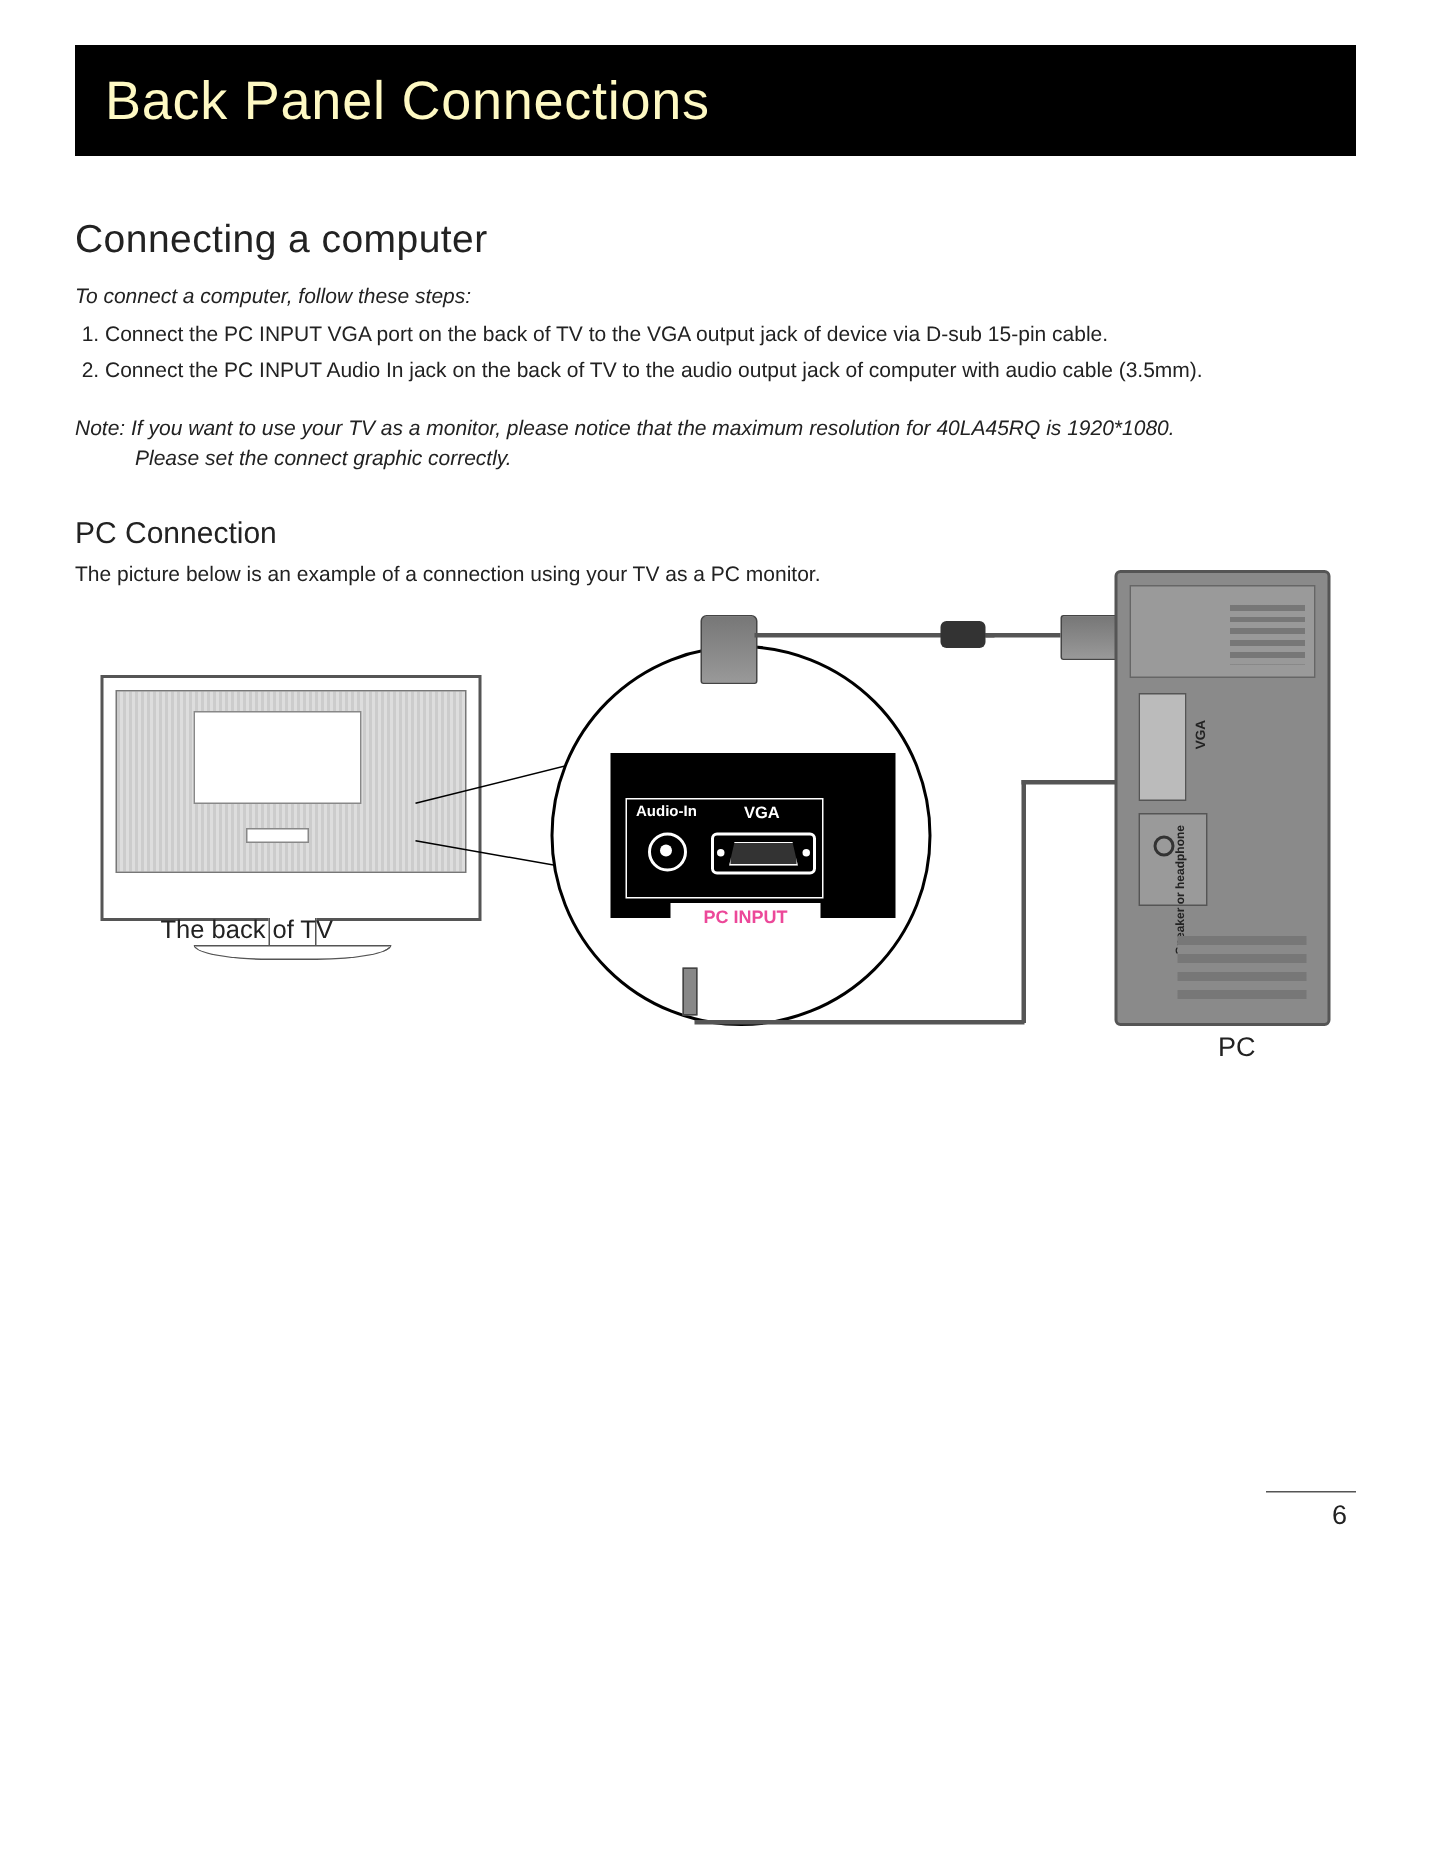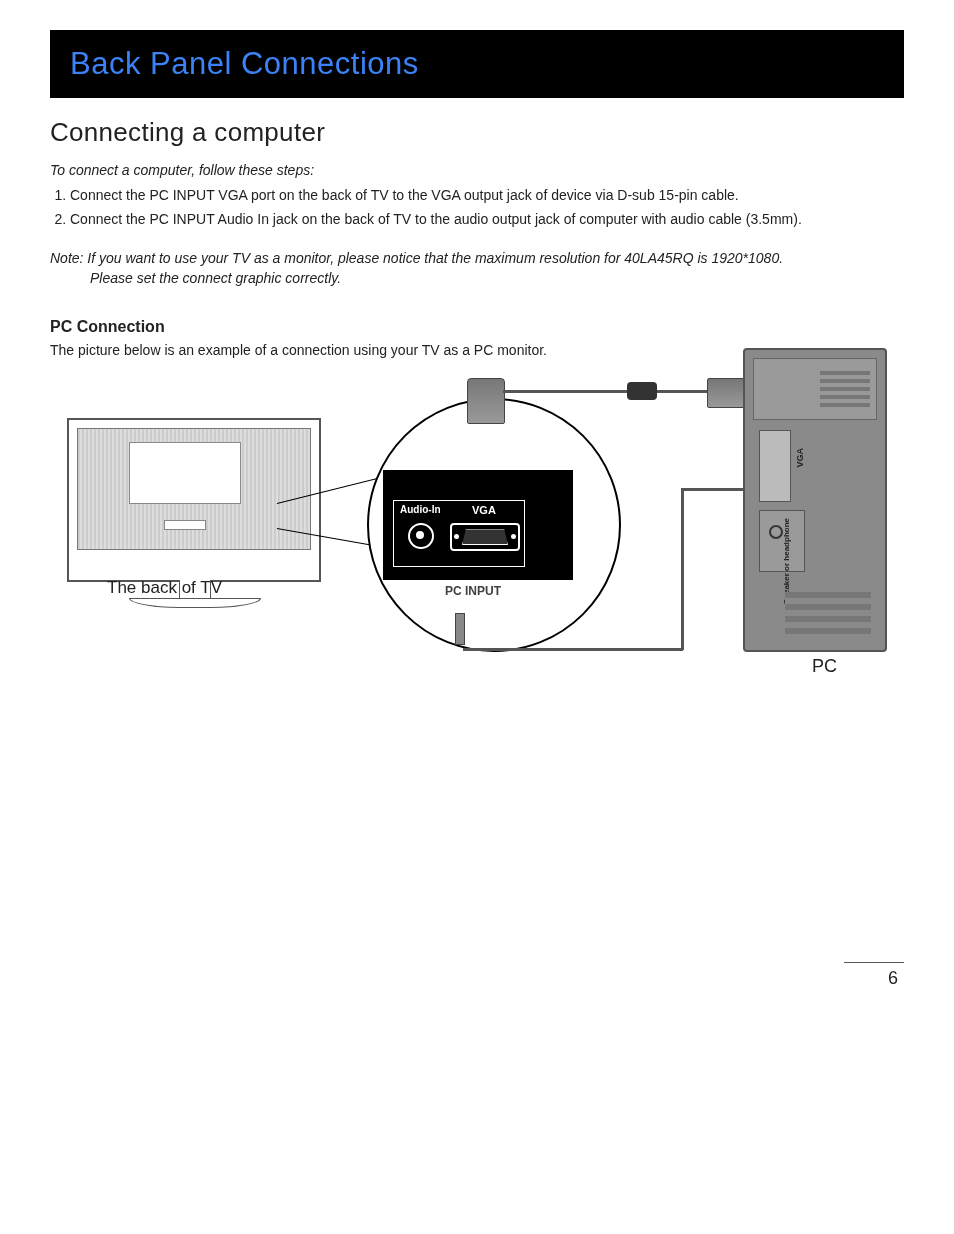--- a/index.html
+++ b/index.html
@@ -9,25 +9,25 @@
     background: #fff;
     color: #222;
     width: 954px;
   }
   .page {
     padding: 30px 50px 30px 50px;
     box-sizing: border-box;
   }
   .banner {
     background: #000;
-    color: #3b82f6;
-    font-size: 31px;
+    color: #fef9c3;
+    font-size: 36px;
     font-weight: 300;
     padding: 16px 20px;
-    margin-bottom: 19px;
+    margin-bottom: 40px;
     letter-spacing: 0.5px;
   }
   h2.section {
     font-size: 26px;
     font-weight: 400;
     margin: 0 0 14px 0;
     letter-spacing: 0.3px;
   }
   .intro {
     font-size: 14px;
@@ -44,22 +44,22 @@
     line-height: 1.4;
   }
   .note {
     font-size: 14px;
     font-style: italic;
     margin: 20px 0 30px 0;
     line-height: 1.4;
   }
   .note-indent { padding-left: 40px; display:block; }
   h3.subhead {
-    font-size: 16px;
-    font-weight: 700;
+    font-size: 20px;
+    font-weight: 400;
     margin: 20px 0 6px 0;
   }
   .caption {
     font-size: 14px;
     margin-bottom: 10px;
   }
   .diagram-area {
     position: relative;
     width: 820px;
     height: 340px;
@@ -95,21 +95,21 @@
     border:1px solid #555; border-radius:0 0 50px 50px / 0 0 10px 10px; background:#fff;
   }
   .tv-label { position:absolute; left:40px; top:210px; font-size:17px; }
 
   
   .mag-circle {
     position:absolute; left:300px; top:30px; width:250px; height:250px;
     border:2px solid #000; border-radius:50%; overflow:hidden; background:#fff;
   }
   .mag-panel {
-    position:absolute; left:14px; top:70px; width:190px; height:110px;
+    position:absolute; left:38px; top:70px; width:190px; height:110px;
     background:#000;
   }
   .mag-group {
     position:absolute; left:10px; top:30px; width:130px; height:65px;
     border:1px solid #fff;
   }
   .mag-audio-label { position:absolute; left:6px; top:3px; color:#fff; font-size:10px; font-weight:700; }
   .mag-vga-label { position:absolute; left:78px; top:3px; color:#fff; font-size:11px; font-weight:700; }
   .mag-audio-port {
     position:absolute; left:14px; top:22px; width:22px; height:22px;
@@ -125,22 +125,22 @@
   }
   .mag-vga-port .dsub {
     position:absolute; left:10px; top:4px; width:44px; height:14px;
     border:1px solid #fff; background:#333;
     clip-path: polygon(8% 0,92% 0,100% 100%,0 100%);
   }
   .mag-vga-port .screw { position:absolute; top:9px; width:5px; height:5px; background:#fff; border-radius:50%; }
   .mag-vga-port .screw.l{left:2px;} .mag-vga-port .screw.r{right:2px;}
   .mag-pcinput {
     position:absolute; left:40px; top:100px; width:100px; height:18px;
-    background:#fff; color:#404040; font-size:12px; font-weight:700;
-    text-align:center; line-height:18px;margin-top:12px;
+    background:#fff; color:#ec4899; font-size:12px; font-weight:700;
+    text-align:center; line-height:18px;
   }
   
   .plug-vga-top { position:absolute; left:400px; top:10px; width:36px; height:44px;
     background:linear-gradient(#777,#999); border:1px solid #444; border-radius:4px 4px 2px 2px; }
   .plug-audio-bot { position:absolute; left:388px; top:245px; width:8px; height:30px;
     background:#888; border:1px solid #444; }
   .cable {
     position:absolute; border-top:3px solid #555;
   }
   .cable-vga1 { left:436px; top:22px; width:160px; }

